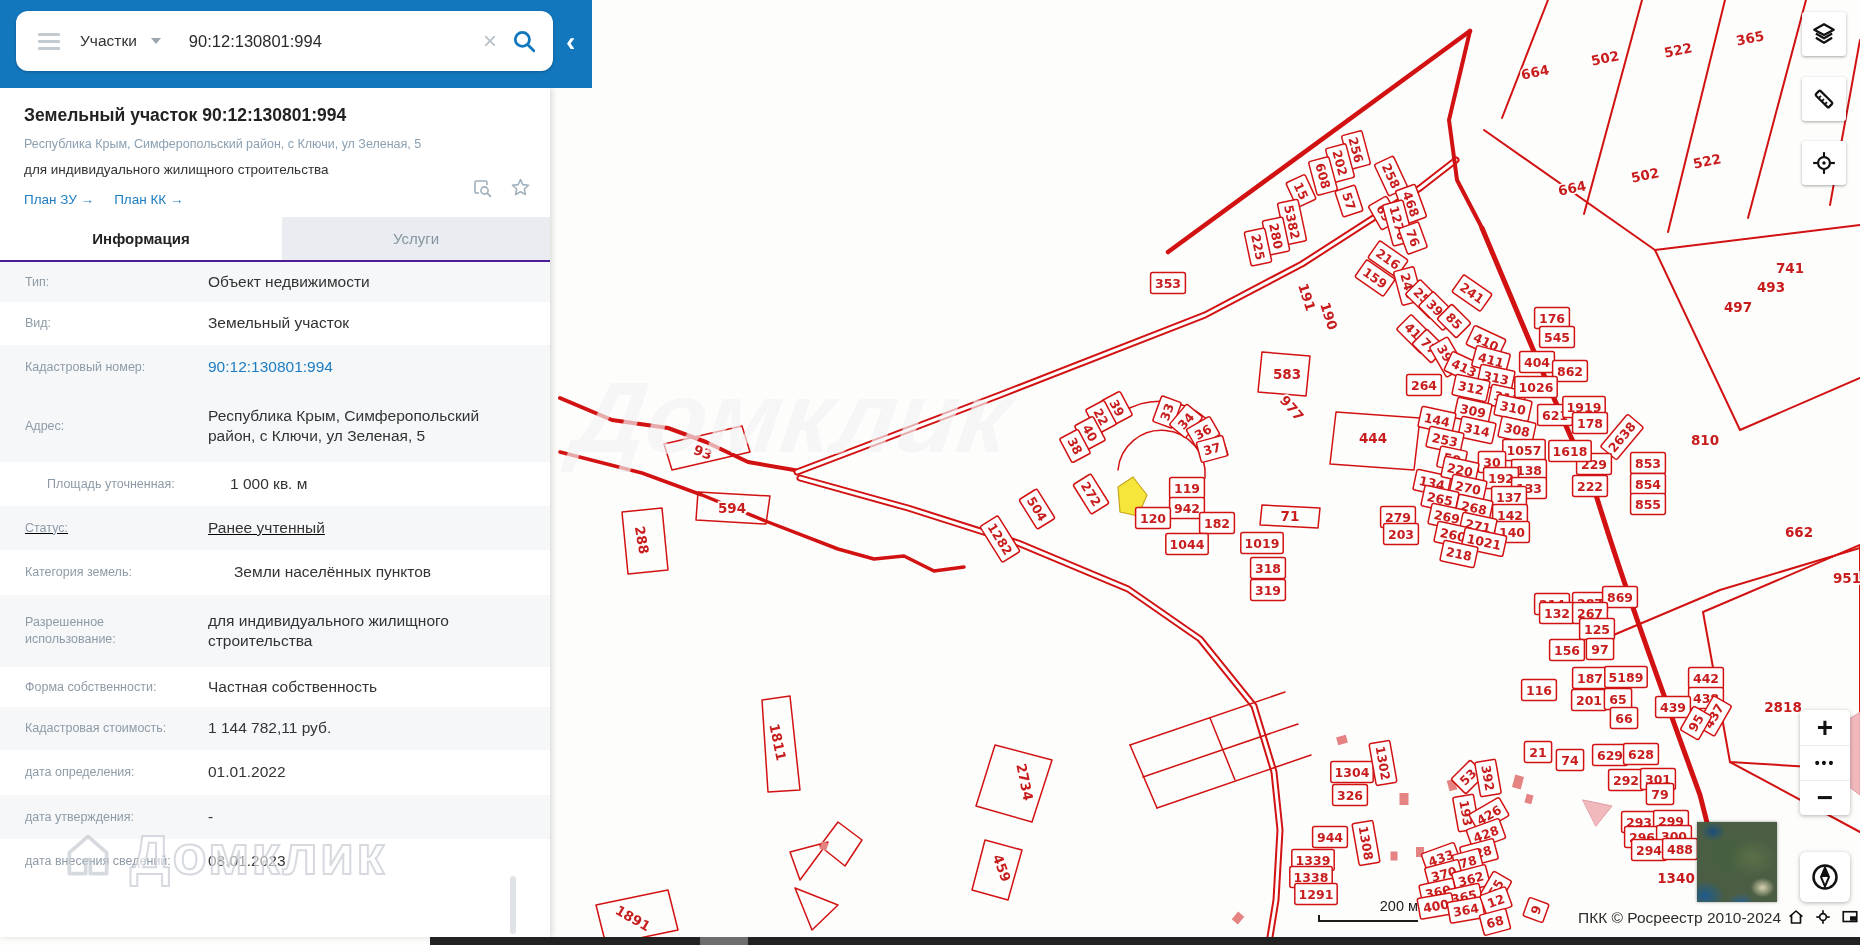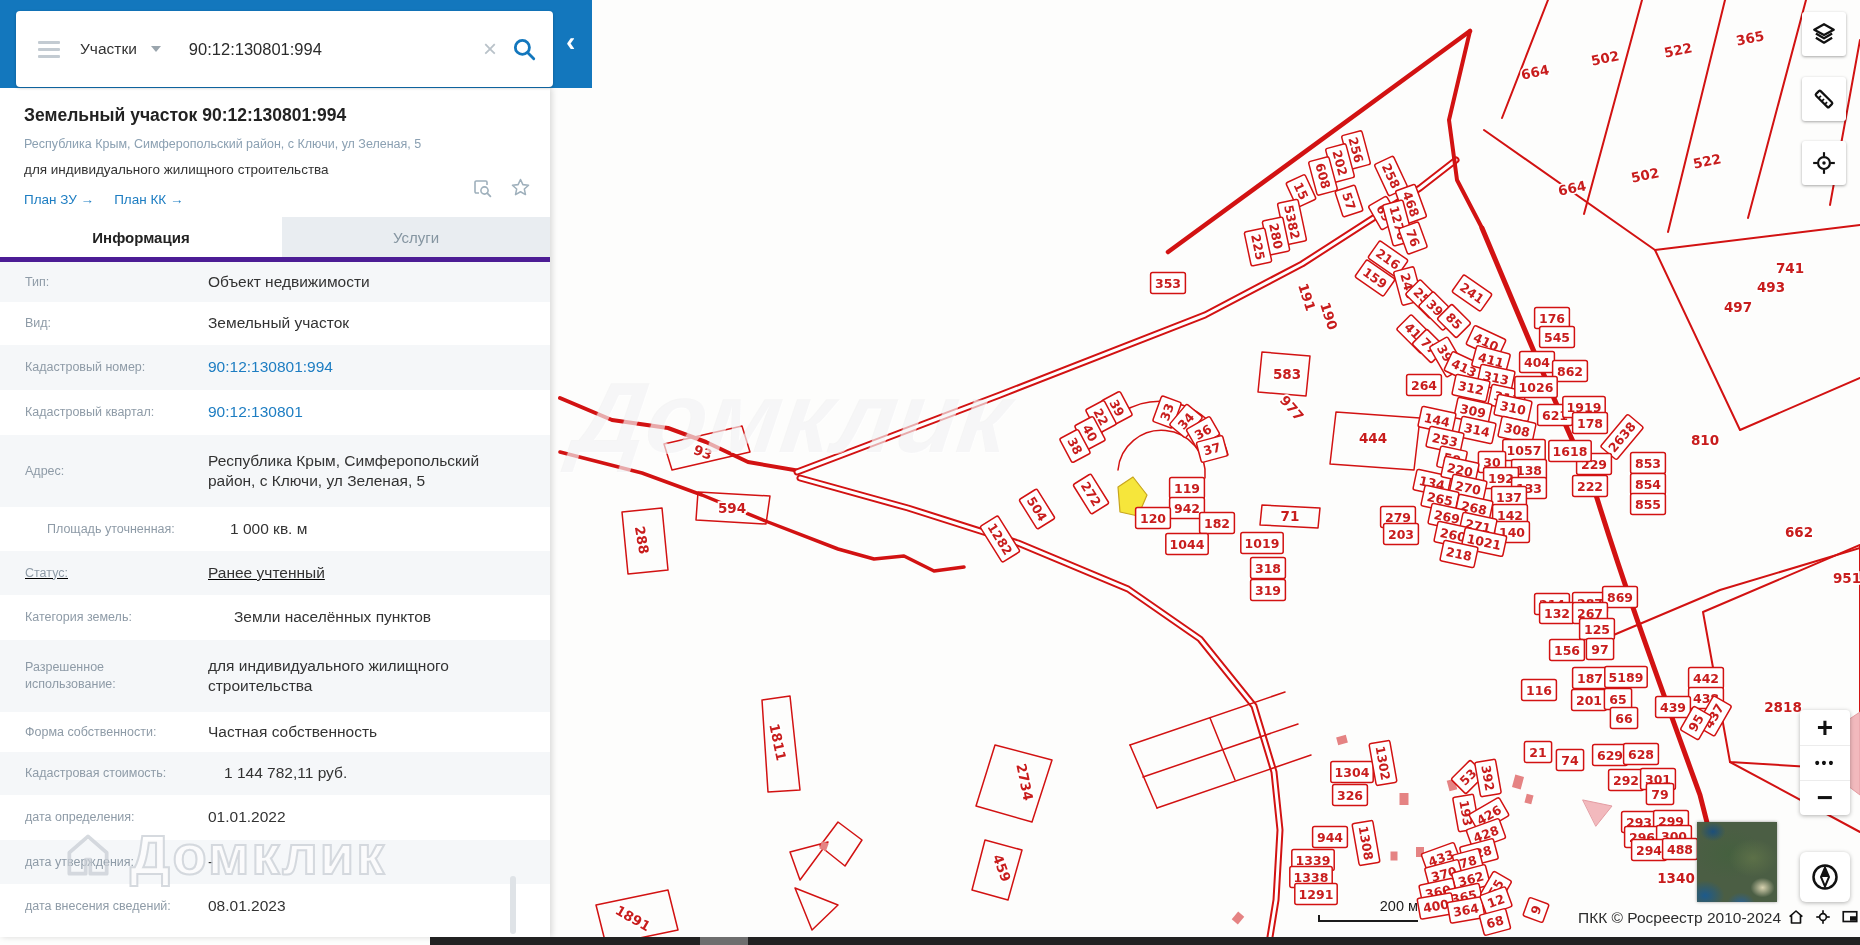--- a/index.html
+++ b/index.html
@@ -11,21 +11,21 @@
   .wm-center{position:absolute;left:575px;top:360px;z-index:2;font-size:100px;font-weight:bold;
     font-style:italic;transform:skewX(-8deg);color:rgba(210,212,215,0.18);
     text-shadow:1px 1px 0 rgba(255,255,255,0.6);pointer-events:none;white-space:nowrap;}
   .wm-bottom{position:absolute;left:60px;top:822px;z-index:7;display:flex;align-items:center;gap:14px;
     pointer-events:none;}
   .wm-bottom .wm-text{font-size:56px;font-weight:bold;color:rgba(255,255,255,0.55);
     -webkit-text-stroke:2px rgba(200,206,212,0.75);letter-spacing:2px;}
 
   
   .top-header{position:absolute;left:0;top:0;width:592px;height:88px;background:#1377bd;z-index:10;}
-  .search-box{position:absolute;left:16px;top:11px;width:537px;height:76px;background:#fff;border-radius:4px;
+  .search-box{position:absolute;left:16px;top:11px;width:537px;height:60px;background:#fff;border-radius:12px;
     display:flex;align-items:center;box-shadow:0 1px 3px rgba(0,0,0,.25);}
   .hamburger{width:22px;margin-left:22px;display:flex;flex-direction:column;gap:4px;cursor:pointer;}
   .hamburger span{display:block;height:3px;background:#c3cbd2;border-radius:1px;}
   .cat-label{margin-left:20px;font-size:15.5px;color:#333;}
   .cat-chevron{width:0;height:0;border-left:5px solid transparent;border-right:5px solid transparent;
     border-top:6px solid #9aa5ad;margin-left:14px;}
   .query{margin-left:26px;font-size:16.5px;color:#2b2b2b;flex:1;border:none;outline:none;
     font-family:inherit;background:transparent;}
   .clear-x{font-size:24px;color:#b9c2c9;margin-right:14px;cursor:pointer;line-height:1;}
   .search-btn{margin-right:16px;cursor:pointer;display:flex;align-items:center;}
@@ -35,21 +35,21 @@
   
   .panel{position:absolute;left:0;top:88px;width:550px;height:849px;background:#fff;z-index:6;
     box-shadow:2px 0 6px rgba(0,0,0,0.15);}
   .panel-head{padding:10px 24px 0 24px;position:relative;}
   .p-title{font-size:17.5px;font-weight:bold;color:#222;margin-top:7px;}
   .p-sub{font-size:12.5px;color:#8ba0b2;margin-top:11px;}
   .p-usage{font-size:13.5px;color:#333;margin-top:11px;}
   .p-links{margin-top:15px;display:flex;gap:20px;}
   .p-link{font-size:13.5px;color:#1d7dc2;cursor:pointer;text-decoration:none;}
   .head-icons{position:absolute;right:18px;top:88px;display:flex;gap:16px;align-items:center;}
-  .tabs{position:absolute;left:0;top:129px;width:550px;height:45px;display:flex;border-bottom:5px solid #4c1d95;}
+  .tabs{position:absolute;left:0;top:129px;width:550px;height:45px;display:flex;border-bottom:2px solid #4c1d95;}
   .tab{display:flex;align-items:center;justify-content:center;font-size:15px;cursor:pointer;}
   .tab.active{width:282px;background:#fff;font-weight:bold;color:#222;}
   .tab.inactive{flex:1;background:#e9edf1;color:#8595a1;}
   .rows{position:absolute;left:0;top:174px;width:550px;}
   .irow{display:flex;align-items:center;padding:0 0 0 25px;}
   .irow.alt{background:#f5f7f9;}
   .irow .lab{width:183px;font-size:12.5px;color:#8e9ba7;padding-right:10px;line-height:1.35;}
   .irow .val{flex:1;font-size:15.5px;color:#333;line-height:1.3;padding-right:20px;}
   .irow .val.link{color:#1d7dc2;cursor:pointer;}
   .panel-vscroll{position:absolute;left:510px;top:788px;width:6px;height:58px;background:#dfe3e7;border-radius:3px;z-index:7;}
@@ -953,24 +953,20 @@
         <div class="val">Объект недвижимости</div>
       </div>
       <div class="irow" style="height: 43px;">
         <div class="lab">Вид:</div>
         <div class="val">Земельный участок</div>
       </div>
       <div class="irow alt" style="height: 45px;">
         <div class="lab">Кадастровый номер:</div>
         <div class="val link">90:12:130801:994</div>
       </div>
-      <div class="irow" style="height: 45px;">
-        <div class="lab">Кадастровый квартал:</div>
-        <div class="val link">90:12:130801</div>
-      </div>
       <div class="irow alt" style="height: 72px;">
         <div class="lab">Адрес:</div>
         <div class="val">Республика Крым, Симферопольский район, с Ключи, ул Зеленая, 5</div>
       </div>
       <div class="irow" style="height: 44px; padding-left: 47px;">
         <div class="lab">Площадь уточненная:</div>
         <div class="val">1 000 кв. м</div>
       </div>
       <div class="irow alt" style="height: 44px; text-decoration: underline;">
         <div class="lab">Статус:</div>
@@ -981,21 +977,21 @@
         <div class="val">Земли населённых пунктов</div>
       </div>
       <div class="irow alt" style="height: 72px;">
         <div class="lab">Разрешенное использование:</div>
         <div class="val">для индивидуального жилищного строительства</div>
       </div>
       <div class="irow" style="height: 40px;">
         <div class="lab">Форма собственности:</div>
         <div class="val">Частная собственность</div>
       </div>
-      <div class="irow alt" style="height: 43px; gap: 16px;">
+      <div class="irow alt" style="height: 43px;">
         <div class="lab">Кадастровая стоимость:</div>
         <div class="val">1 144 782,11 руб.</div>
       </div>
       <div class="irow" style="height: 45px;">
         <div class="lab">дата определения:</div>
         <div class="val">01.01.2022</div>
       </div>
       <div class="irow alt" style="height: 44px;">
         <div class="lab">дата утверждения:</div>
         <div class="val">-</div>

